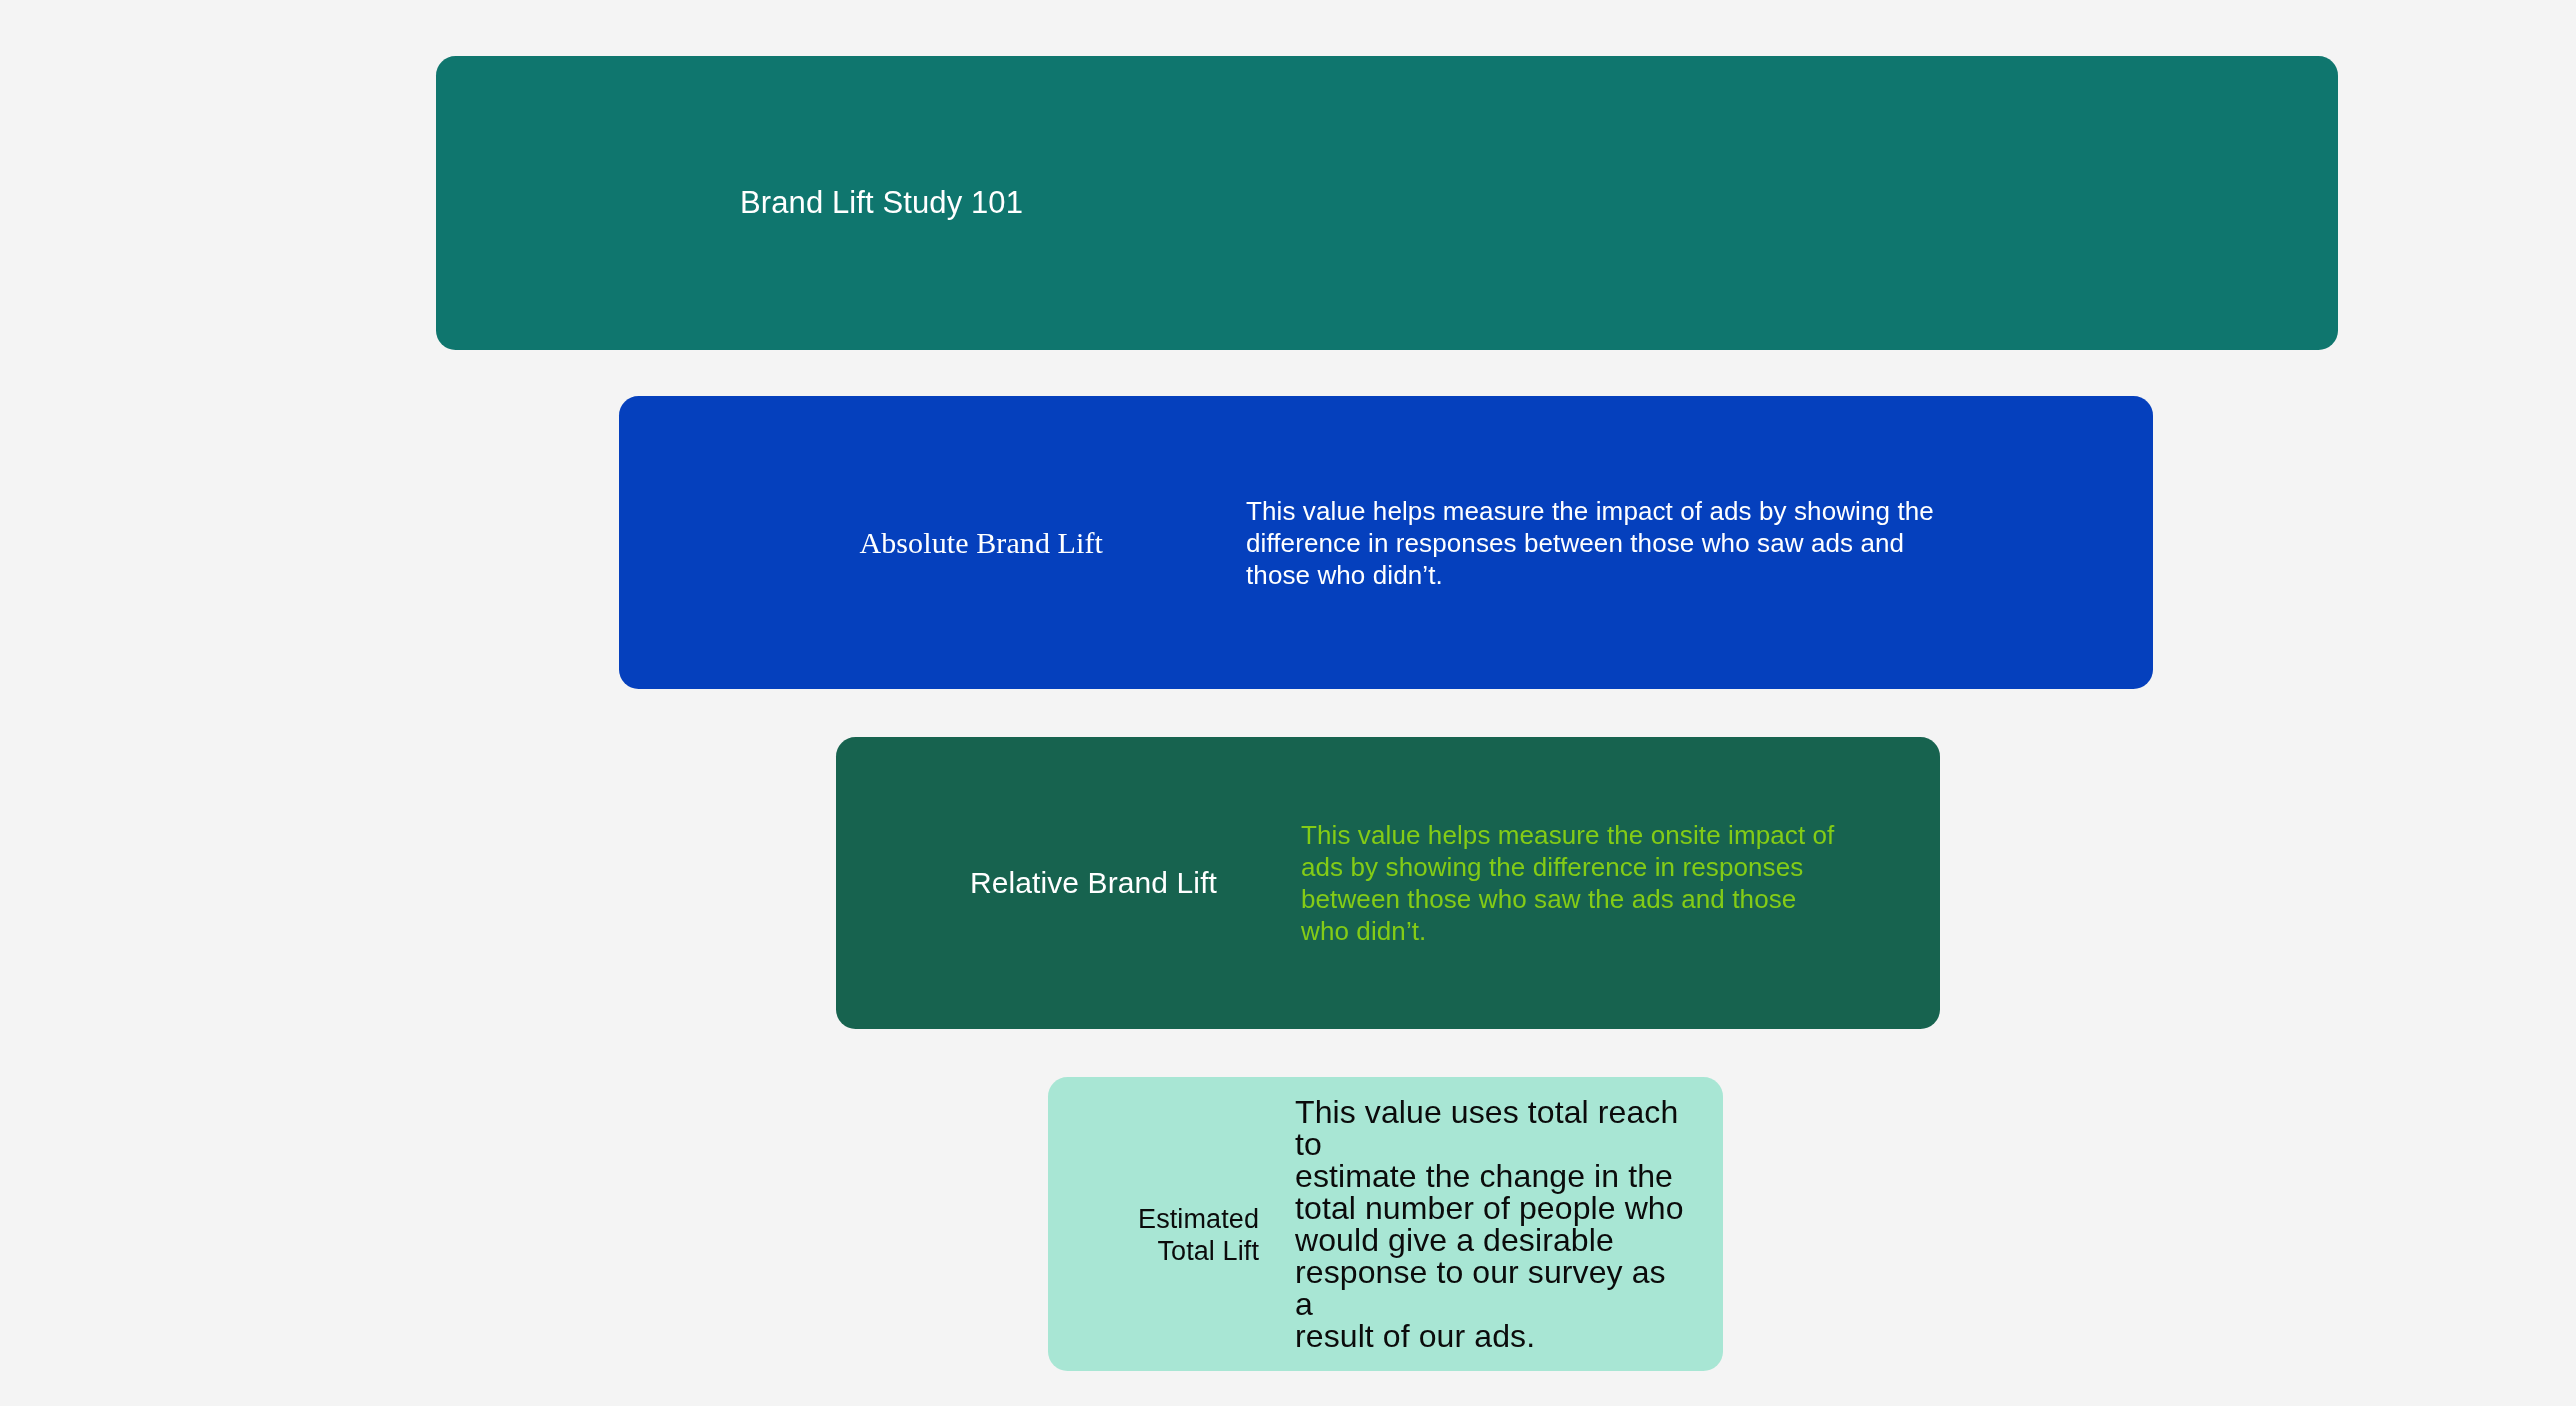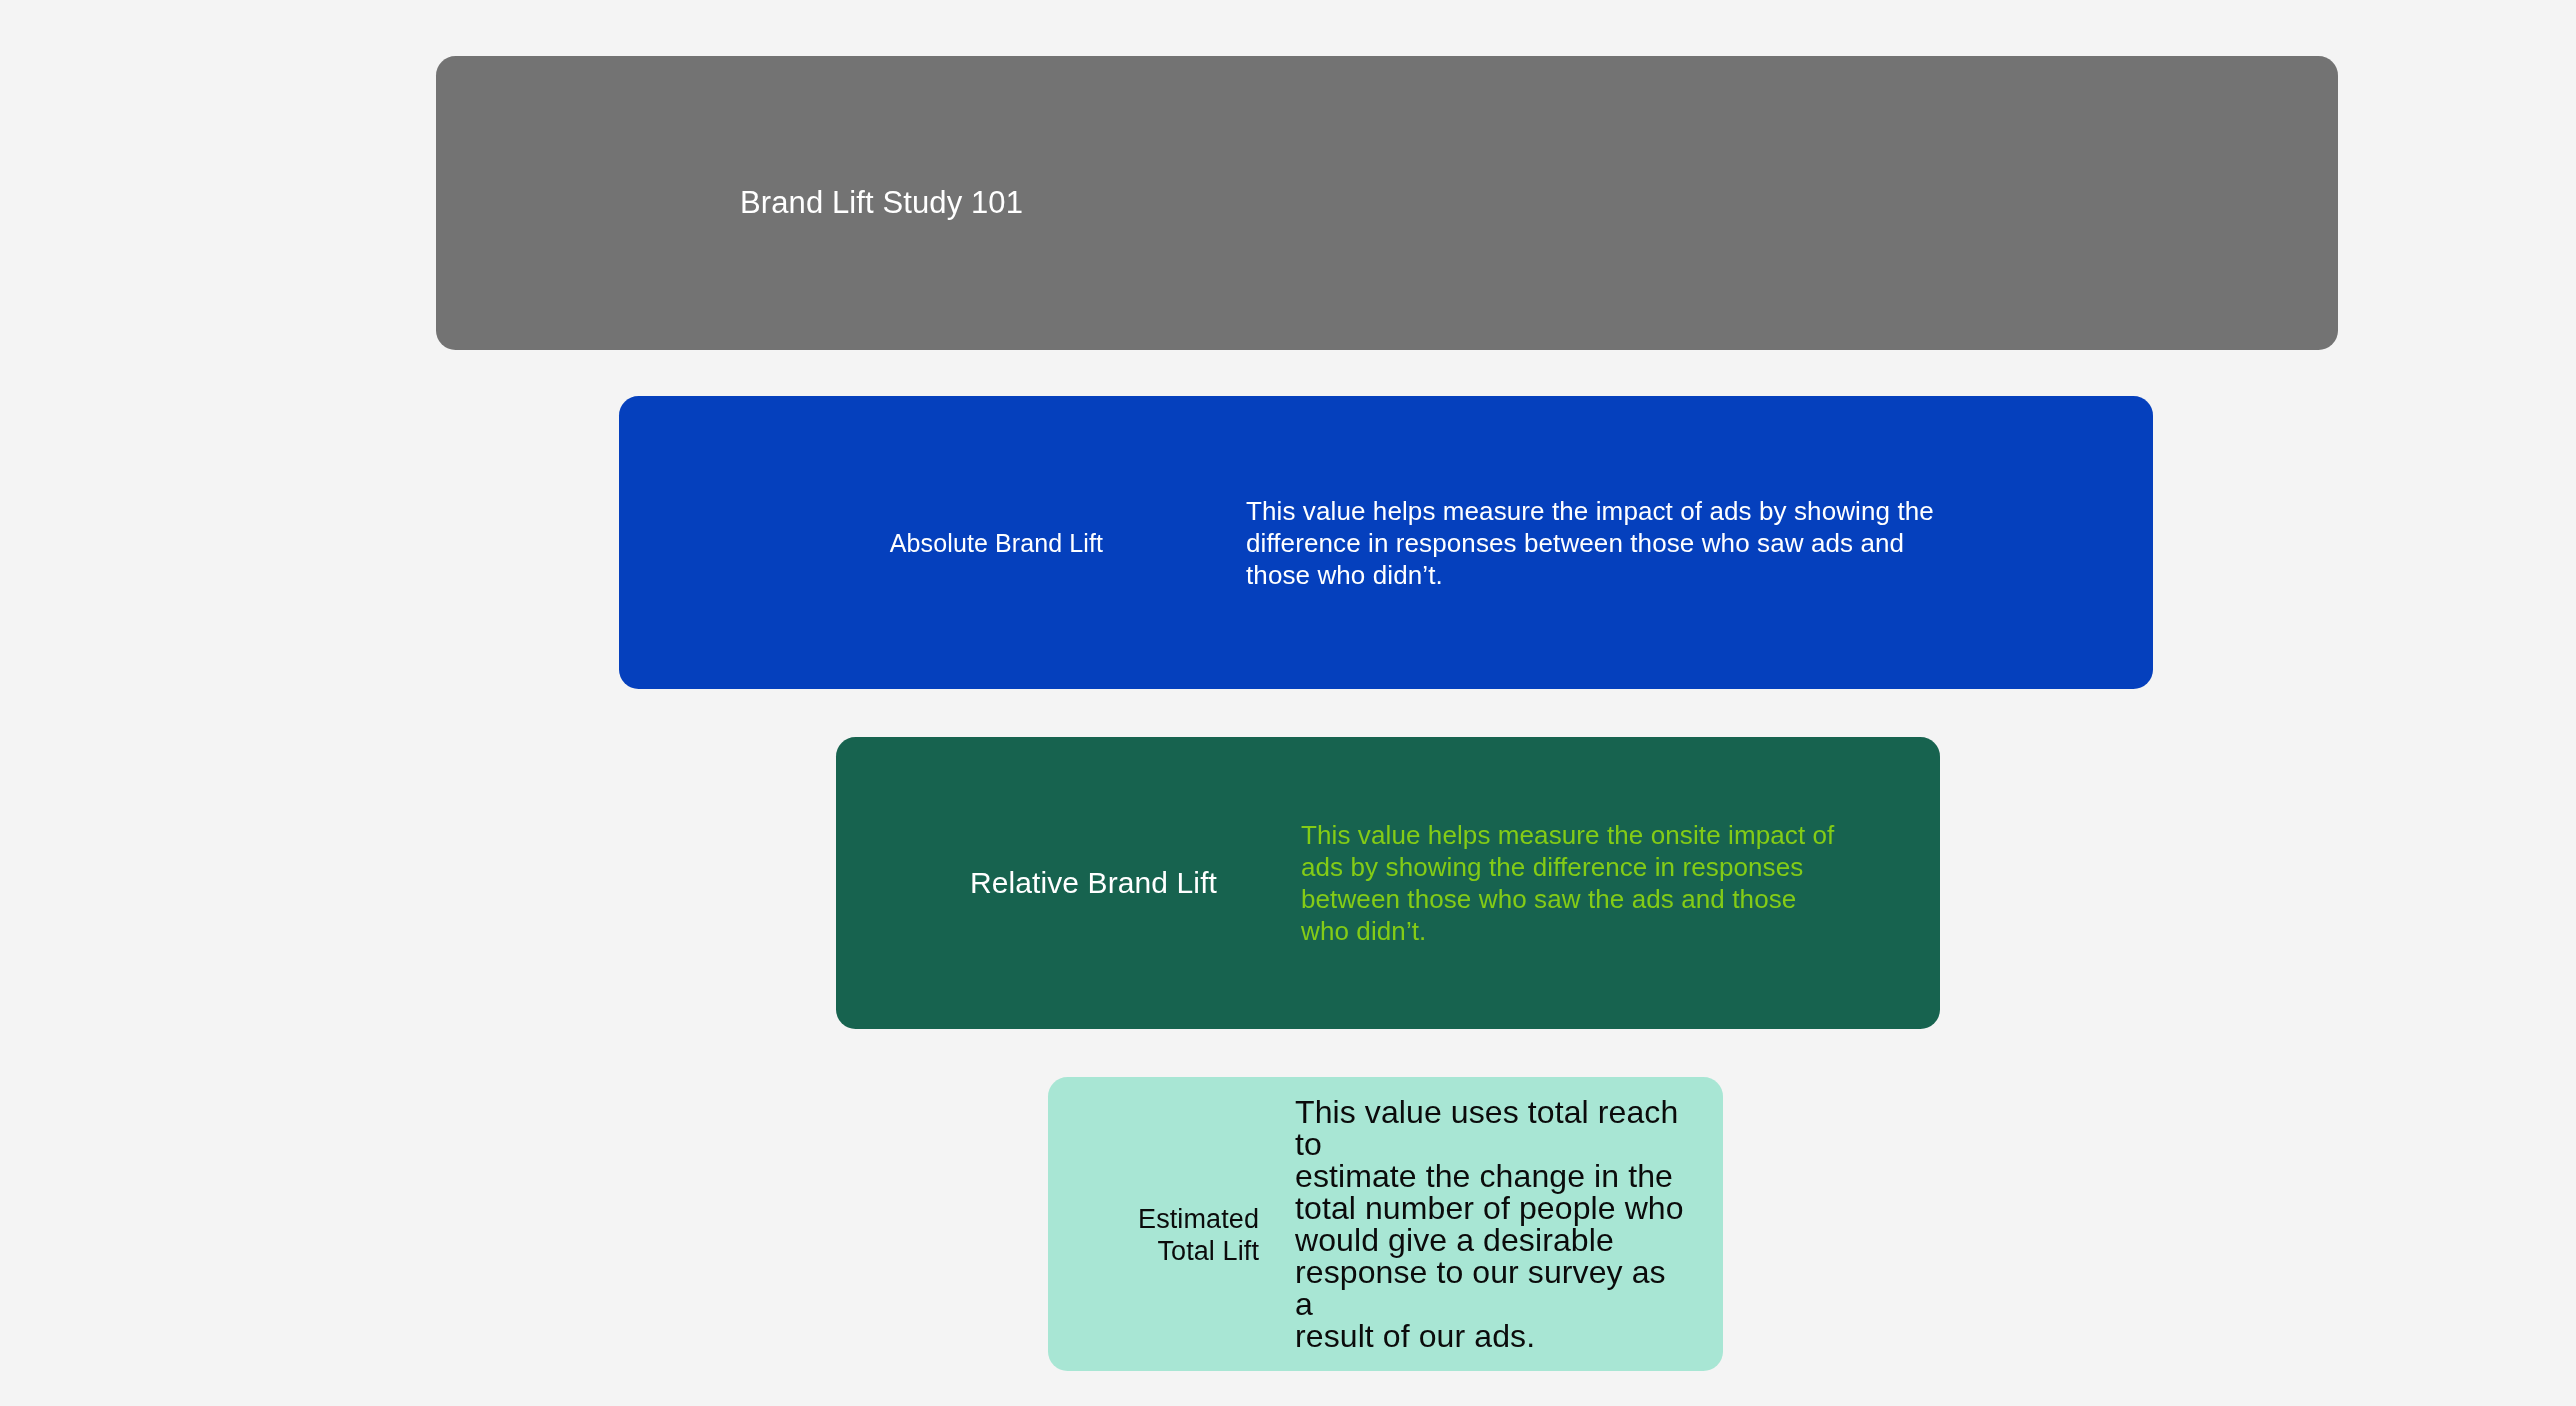--- a/index.html
+++ b/index.html
@@ -62,21 +62,21 @@
     letter-spacing: 0.1px;
     white-space: pre-line;
   }
 
   
   #card-intro {
     left: 436px;
     top: 56px;
     width: 1902px;
     height: 294px;
-    background: #737373;
+    background: #0f766e;
   }
   #card-intro .label-col {
     width: 587px;
     padding-right: 0px;
   }
   #card-intro .label-text {
     color: #ffffff;
     font-size: 31px;
     line-height: 38px;
   }
@@ -97,22 +97,23 @@
     width: 1534px;
     height: 293px;
     background: #0540bd;
   }
   #card-absolute .label-col {
     width: 484px;
     padding-right: 0px;
   }
   #card-absolute .label-text {
     color: #ffffff;
-    font-size: 25px;
-    line-height: 38px;
+    font-size: 30px;
+    line-height: 38px;
+    font-family: Liberation Serif, serif;
   }
   #card-absolute .body-col {
     width: 876px;
     padding-left: 143px;
   }
   #card-absolute .body-text {
     color: #ffffff;
     font-size: 26px;
     line-height: 32px;
   }

